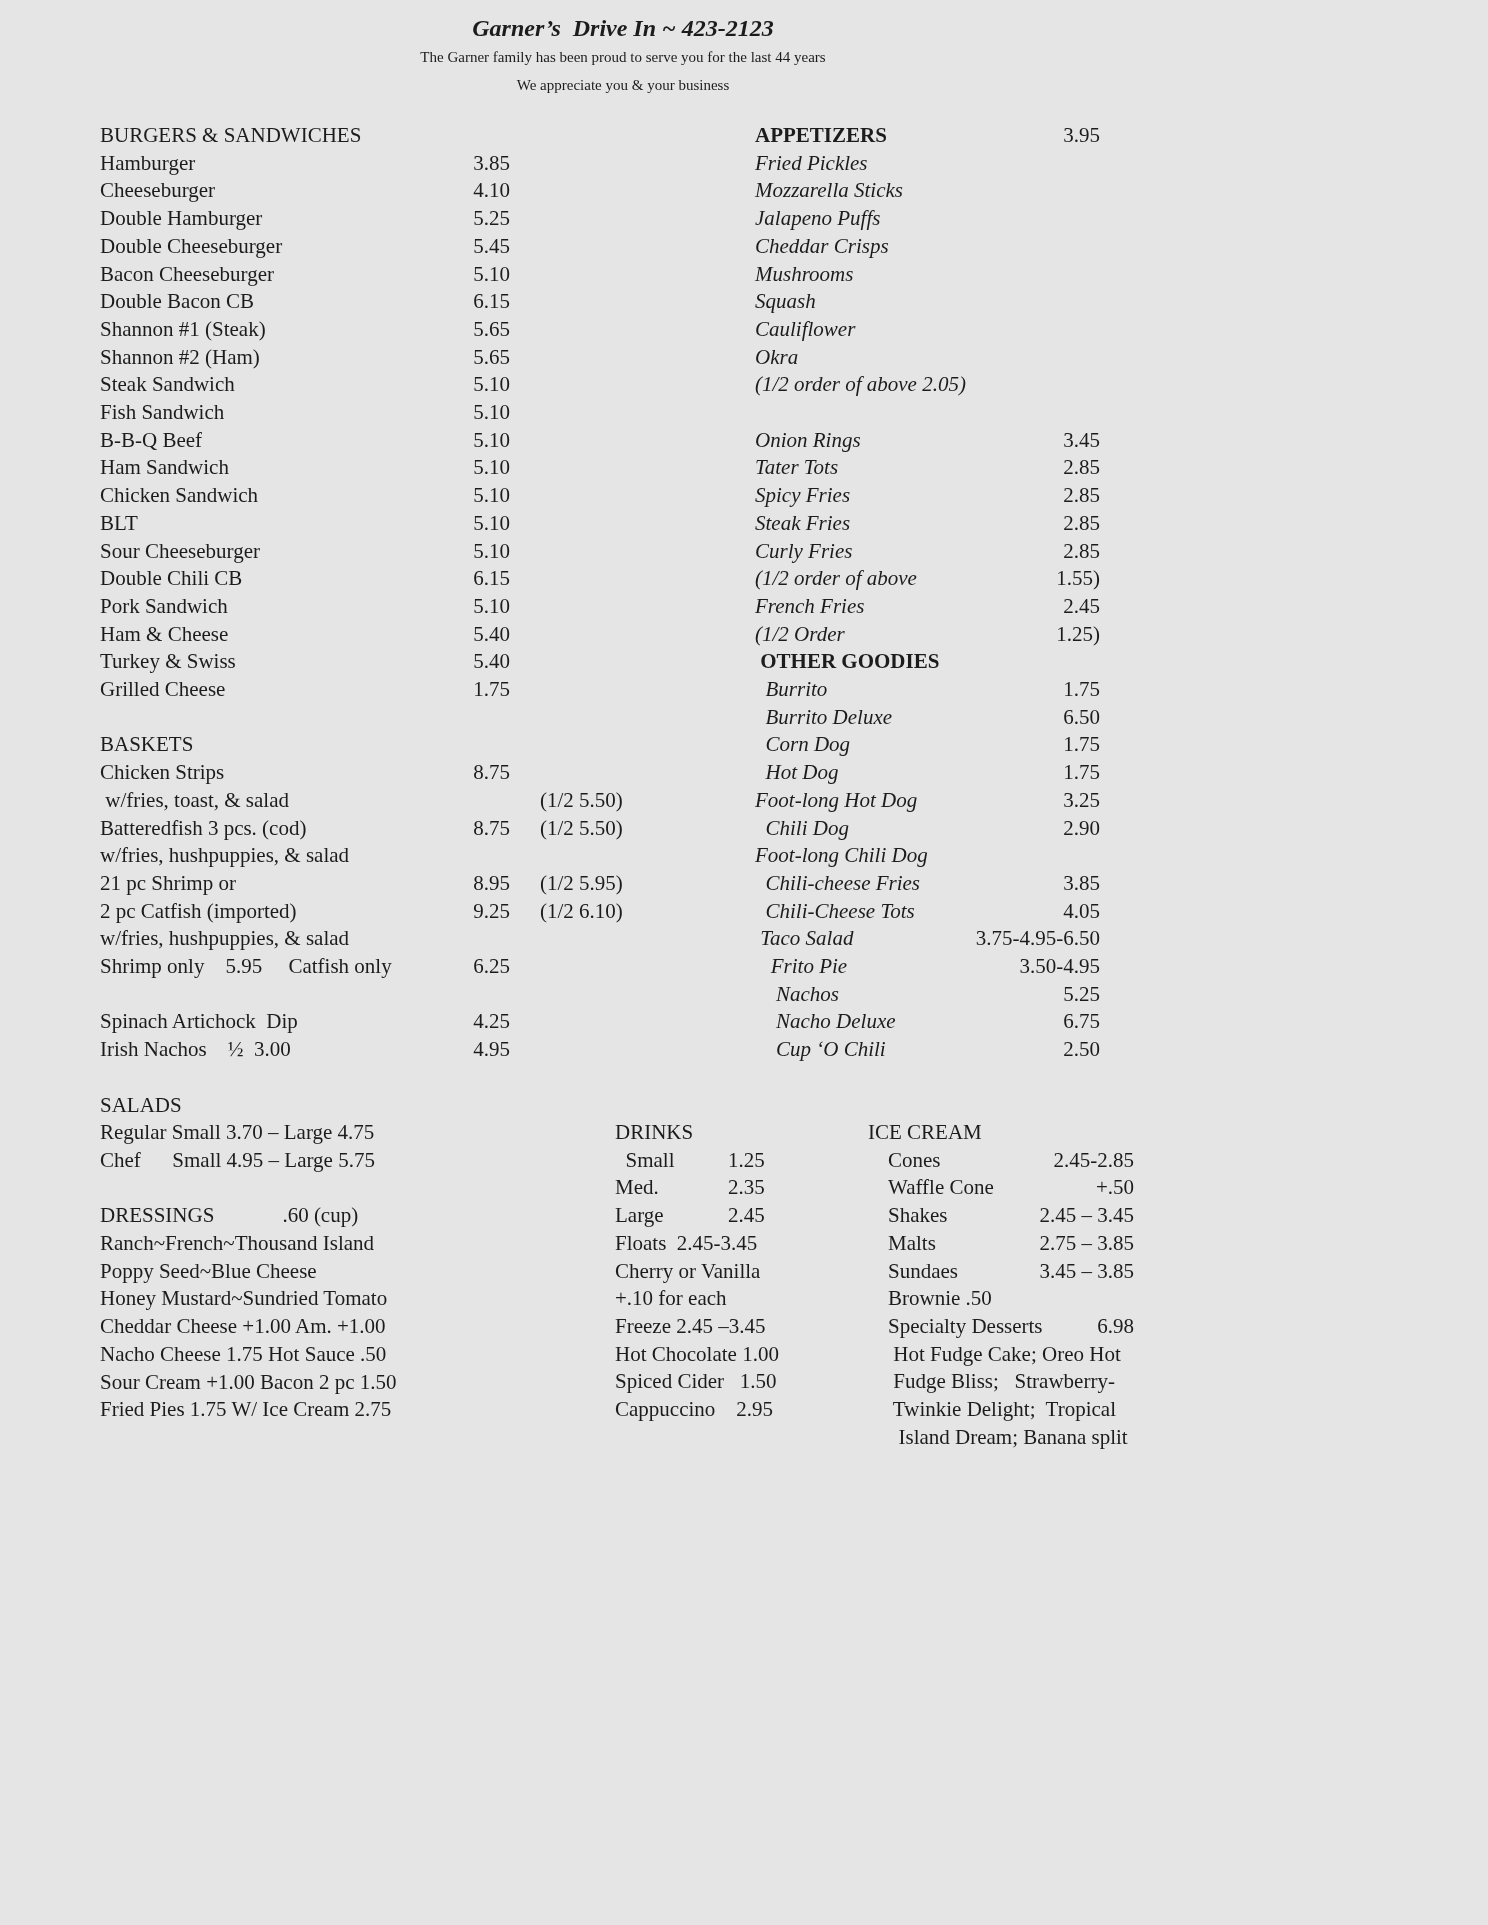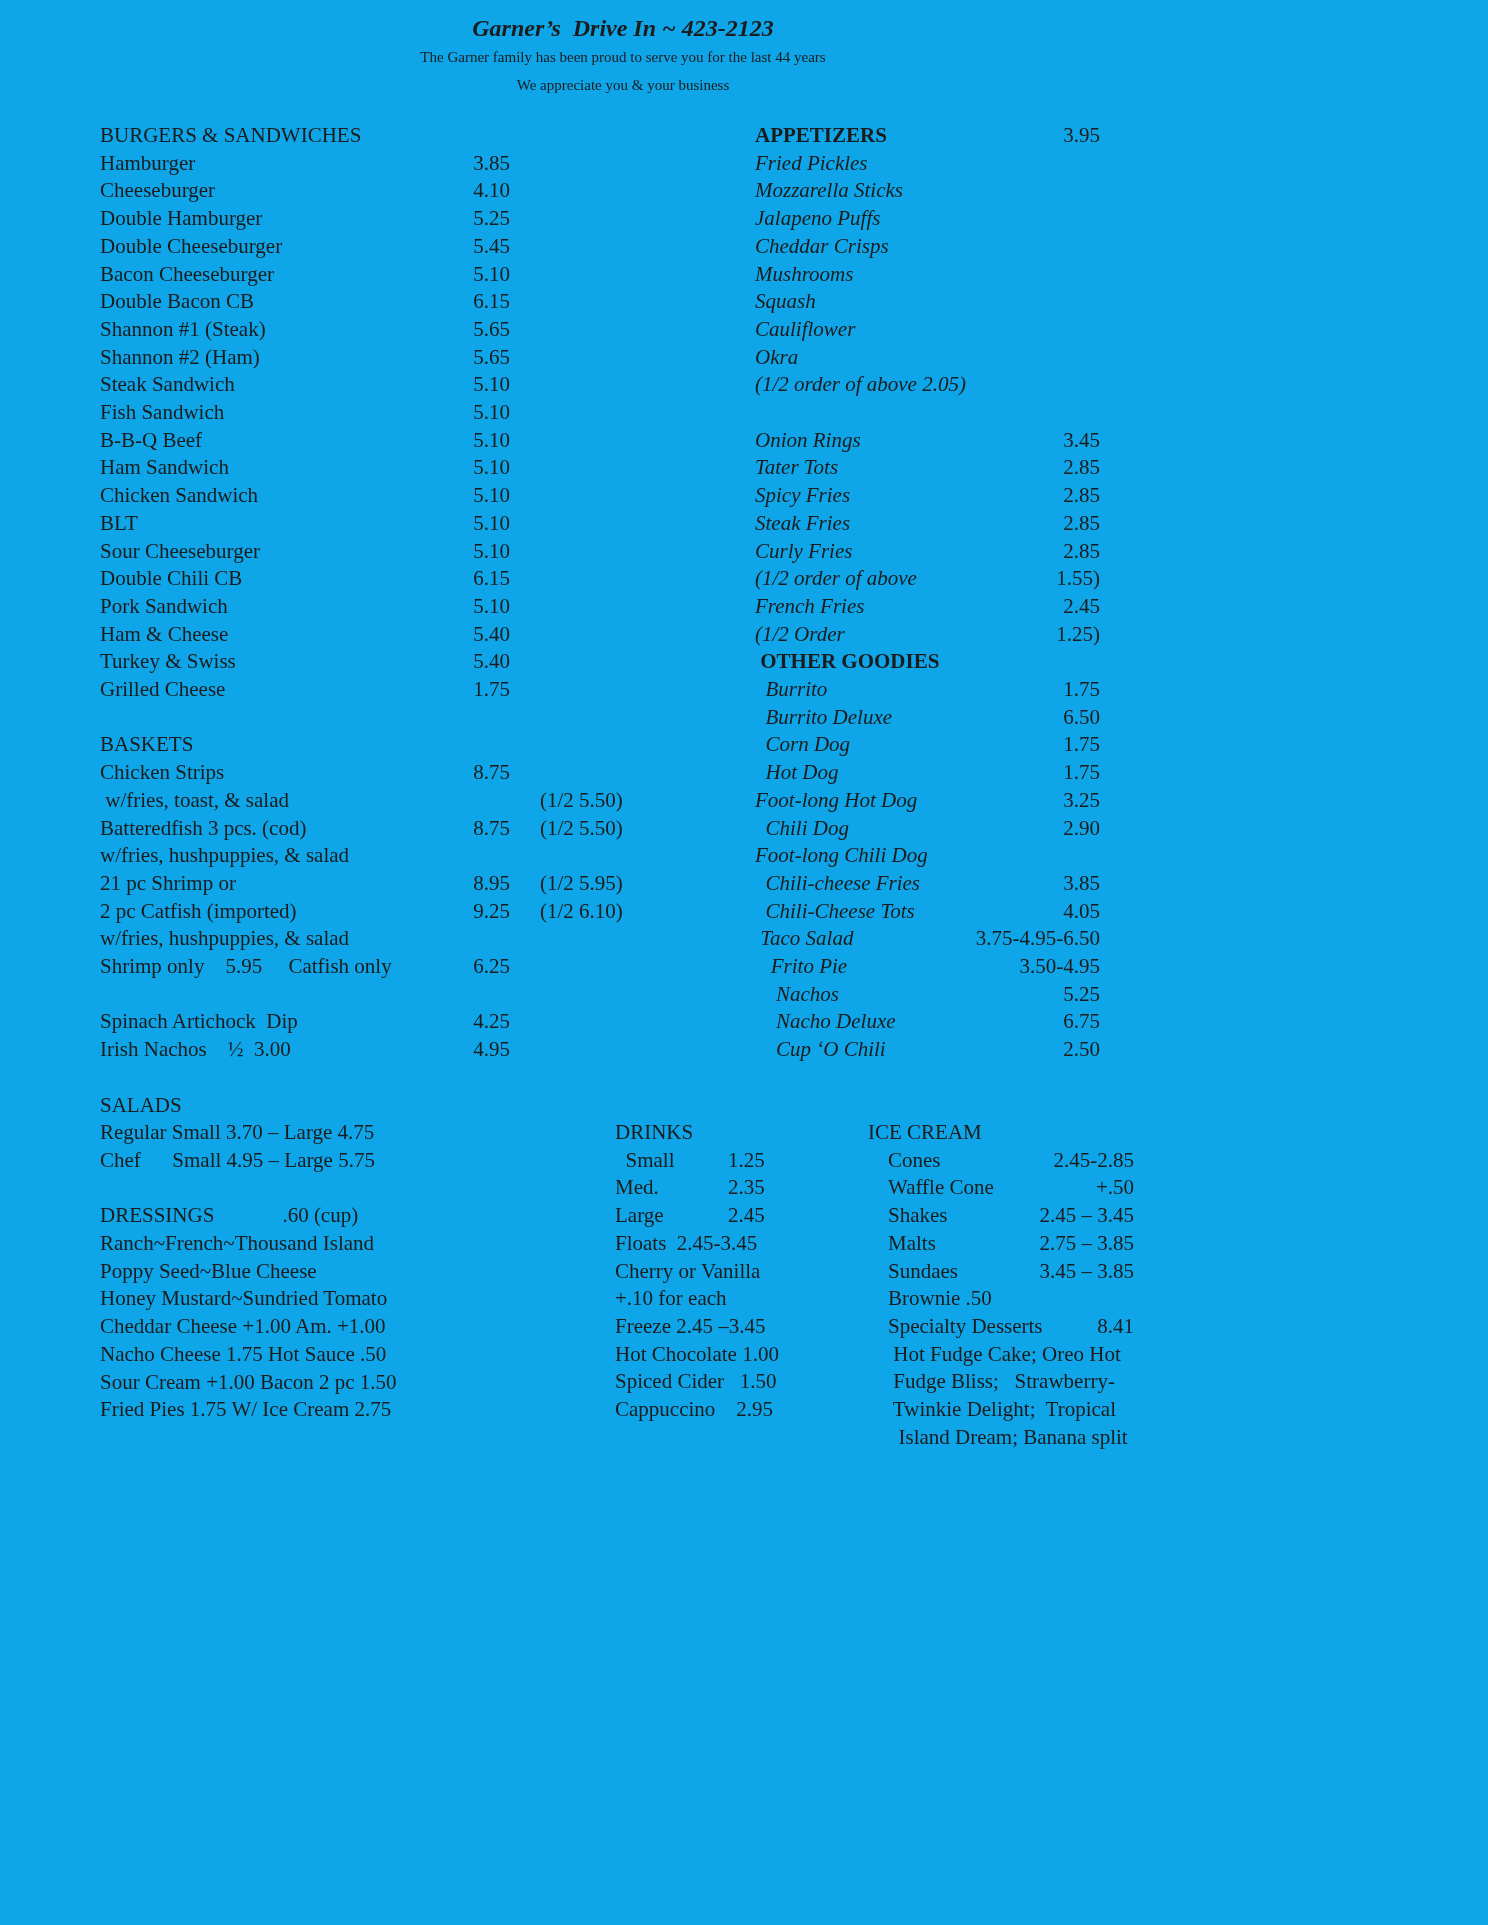--- a/index.html
+++ b/index.html
@@ -1,21 +1,21 @@
 <!DOCTYPE html>
 <html><head>
 <meta charset="utf-8">
 <style>
   * { box-sizing: border-box; }
   html, body { margin: 0; padding: 0; background: #ffffff; }
   .page {
     position: relative;
     width: 1488px;
     height: 1925px;
-    background: #0ea5e9;
+    background: #e5e5e5;
     font-family: "Liberation Serif", "DejaVu Serif", serif;
     color: #1c1c1c;
     font-size: 21px;
     line-height: 27.7px;
     overflow: hidden;
   }
   .header {
     position: absolute;
     left: 0;
     top: 13px;
@@ -576,21 +576,21 @@
     <span class="price">3.45 – 3.85</span>
 
   </div>
           <div class="row">
     <span class="name">Brownie .50</span>
     <span class="price"></span>
 
   </div>
           <div class="row">
     <span class="name">Specialty Desserts</span>
-    <span class="price">8.41</span>
+    <span class="price">6.98</span>
 
   </div>
           <div class="row">
     <span class="name"> Hot Fudge Cake; Oreo Hot</span>
     <span class="price"></span>
 
   </div>
           <div class="row">
     <span class="name"> Fudge Bliss;   Strawberry-</span>
     <span class="price"></span>

